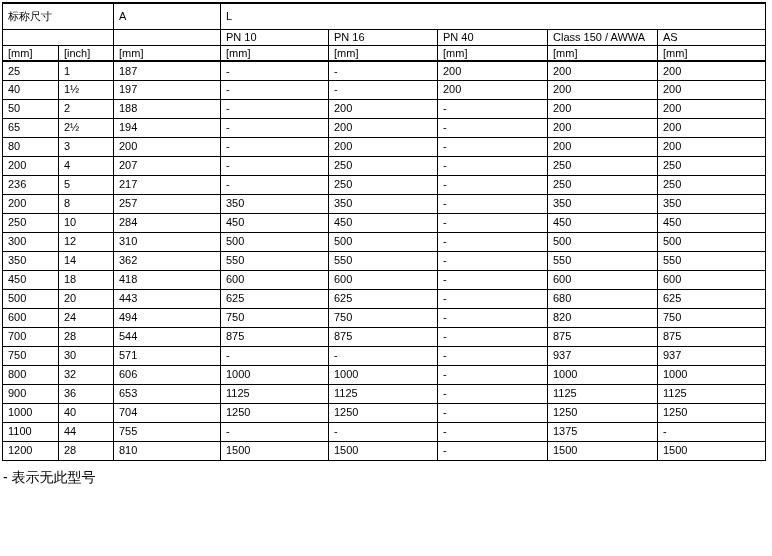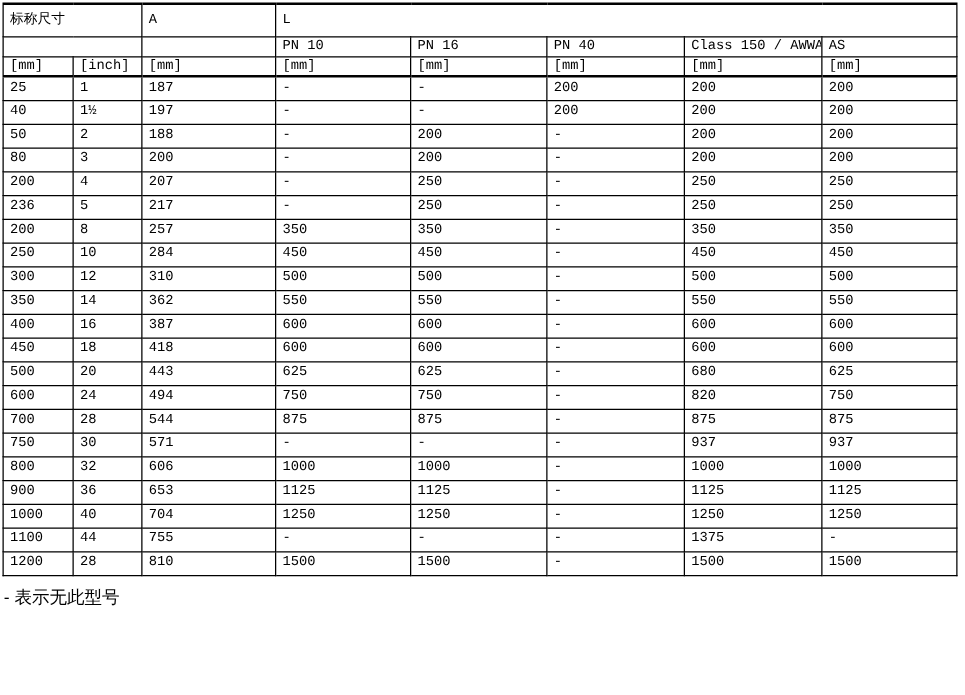--- a/index.html
+++ b/index.html
@@ -9,21 +9,20 @@
     color: #000000;
     font-family: "Liberation Sans", "DejaVu Sans", sans-serif;
     overflow: hidden;
   }
   .page { position: relative; width: 772px; height: 556px; }
   table.spec {
     border-collapse: collapse;
     table-layout: fixed;
     width: 763px;
     margin: 2px 0 0 2px;
-    font-family: Liberation Mono, monospace;
   }
   table.spec td, table.spec th {
     border: 1px solid #000000;
     font-size: 11px;
     font-weight: normal;
     text-align: left;
     vertical-align: middle;
     padding: 0 2px 0 5px;
     line-height: 1.1;
     white-space: nowrap;
@@ -105,20 +104,30 @@
           <td>50</td>
           <td>2</td>
           <td>188</td>
           <td>-</td>
           <td>200</td>
           <td>-</td>
           <td>200</td>
           <td>200</td>
         </tr>
         <tr>
+          <td>65</td>
+          <td>2½</td>
+          <td>194</td>
+          <td>-</td>
+          <td>200</td>
+          <td>-</td>
+          <td>200</td>
+          <td>200</td>
+        </tr>
+        <tr>
           <td>80</td>
           <td>3</td>
           <td>200</td>
           <td>-</td>
           <td>200</td>
           <td>-</td>
           <td>200</td>
           <td>200</td>
         </tr>
         <tr>
@@ -173,30 +182,20 @@
         </tr>
         <tr>
           <td>350</td>
           <td>14</td>
           <td>362</td>
           <td>550</td>
           <td>550</td>
           <td>-</td>
           <td>550</td>
           <td>550</td>
-        </tr>
-        <tr>
-          <td>400</td>
-          <td>16</td>
-          <td>387</td>
-          <td>600</td>
-          <td>600</td>
-          <td>-</td>
-          <td>600</td>
-          <td>600</td>
         </tr>
         <tr>
           <td>450</td>
           <td>18</td>
           <td>418</td>
           <td>600</td>
           <td>600</td>
           <td>-</td>
           <td>600</td>
           <td>600</td>

